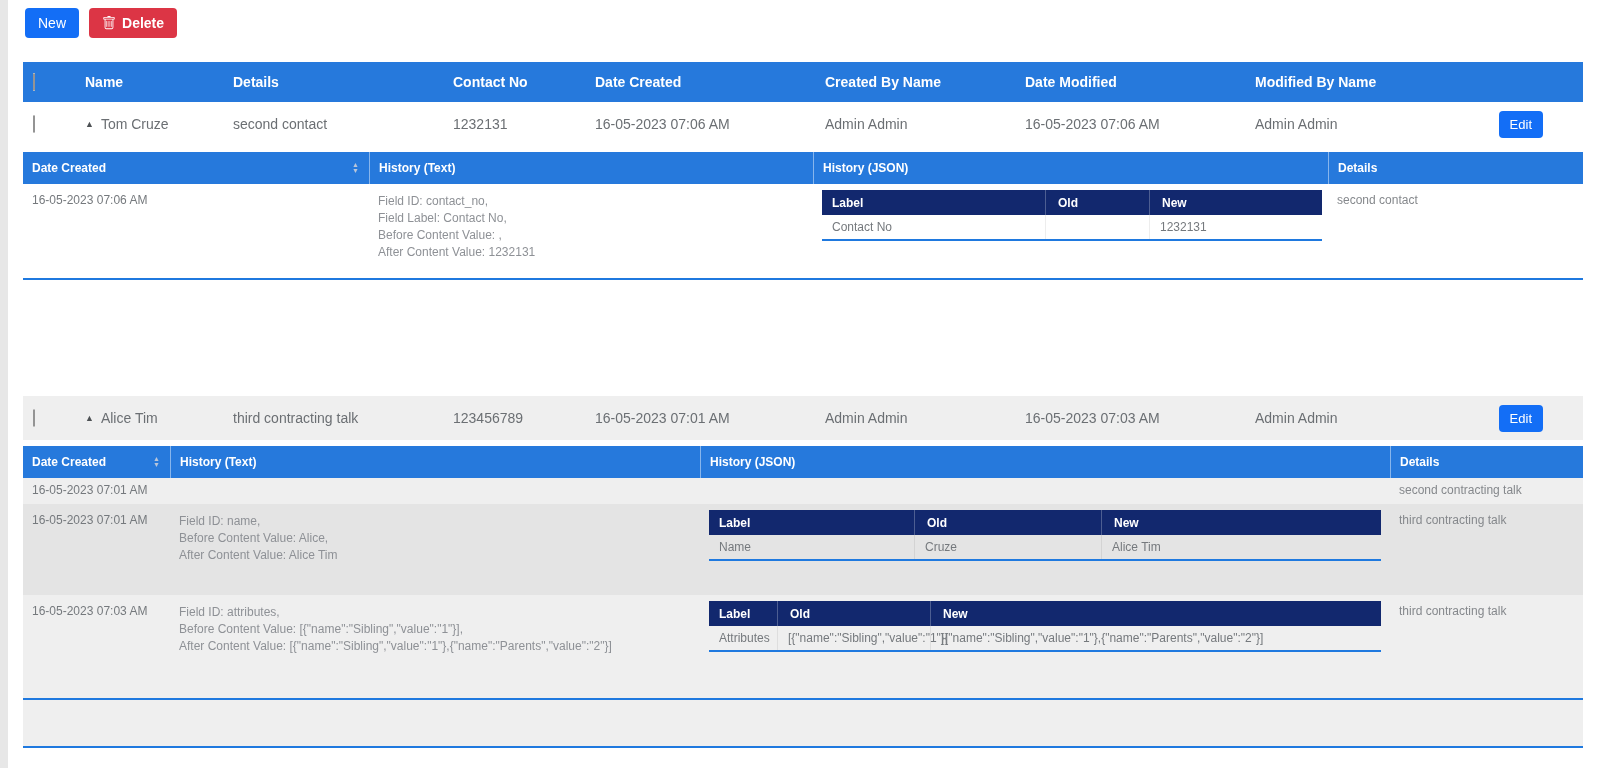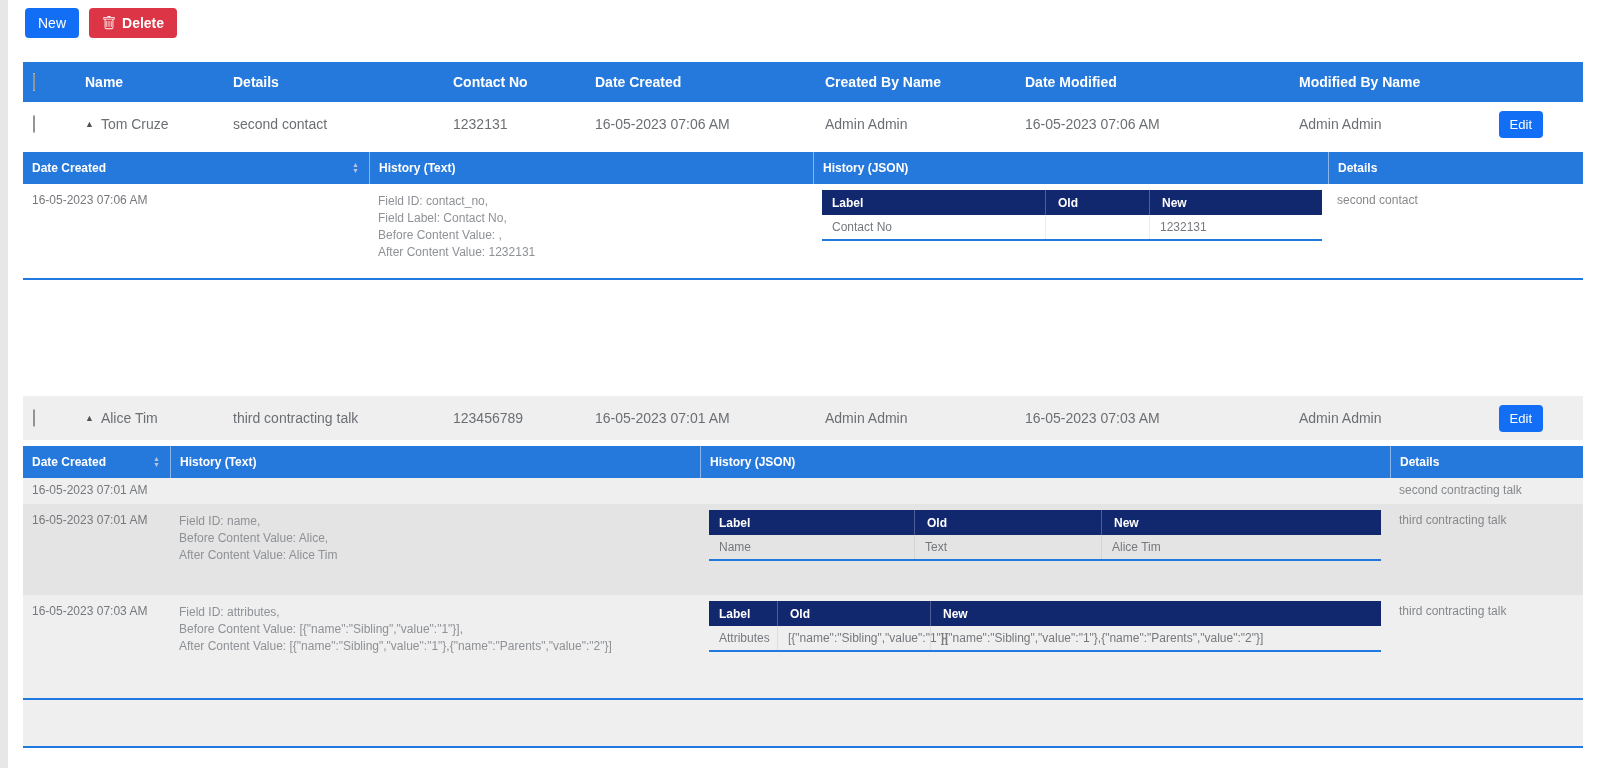--- a/index.html
+++ b/index.html
@@ -23,21 +23,21 @@
   .main-header { display:flex; align-items:center; height:40px; background:#2679dc;
                  color:#fff; font-weight:bold; font-size:14px; }
   .main-row { display:flex; align-items:center; height:44px; font-size:14px; color:#6b6f73; }
   .rec-gray  { background:#efefef; }
   .c-check { width:62px; padding-left:10px; }
   .c-name { width:148px; display:flex; align-items:center; gap:7px; }
   .c-details { width:220px; }
   .c-contact { width:142px; }
   .c-dcreated { width:230px; }
   .c-createdby { width:200px; }
-  .c-dmodified { width:274px; }
+  .c-dmodified { width:230px; }
   .c-modifiedby { flex:1; }
   .c-edit { width:90px; display:flex; justify-content:flex-end; padding-right:40px; }
   .btn-edit { background:#136ef6; color:#fff; border:none; border-radius:4px;
               font-size:13px; padding:6px 11px; cursor:pointer; }
   .checkbox { width:16px; height:16px; background:#fff; border:1.5px solid #949494;
               border-radius:3px; }
   .caret { font-size:9px; color:#4d5154; line-height:9px; }
 
   
   .subtable { margin-top:6px; }
@@ -230,21 +230,21 @@
           </div>
           <div class="sc sc-json st2-c3">
             <div class="itable it2">
               <div class="ihead">
                 <div class="ic w1">Label</div>
                 <div class="ic w2">Old</div>
                 <div class="ic w3">New</div>
               </div>
               <div class="ibody">
                 <div class="ic w1">Name</div>
-                <div class="ic w2">Text</div>
+                <div class="ic w2">Cruze</div>
                 <div class="ic w3">Alice Tim</div>
               </div>
             </div>
           </div>
           <div class="sc st2-c4 details-val">third contracting talk</div>
         </div>
 
         <div class="sub-row row-c">
           <div class="sc st2-c1">16-05-2023 07:03 AM</div>
           <div class="sc st2-c2">

